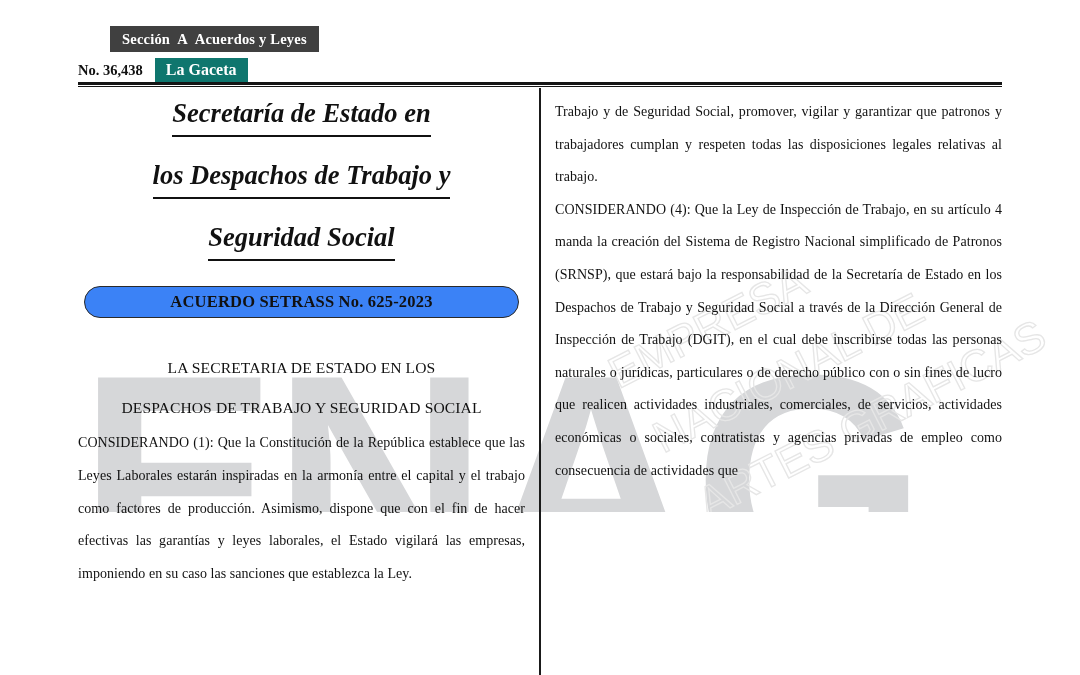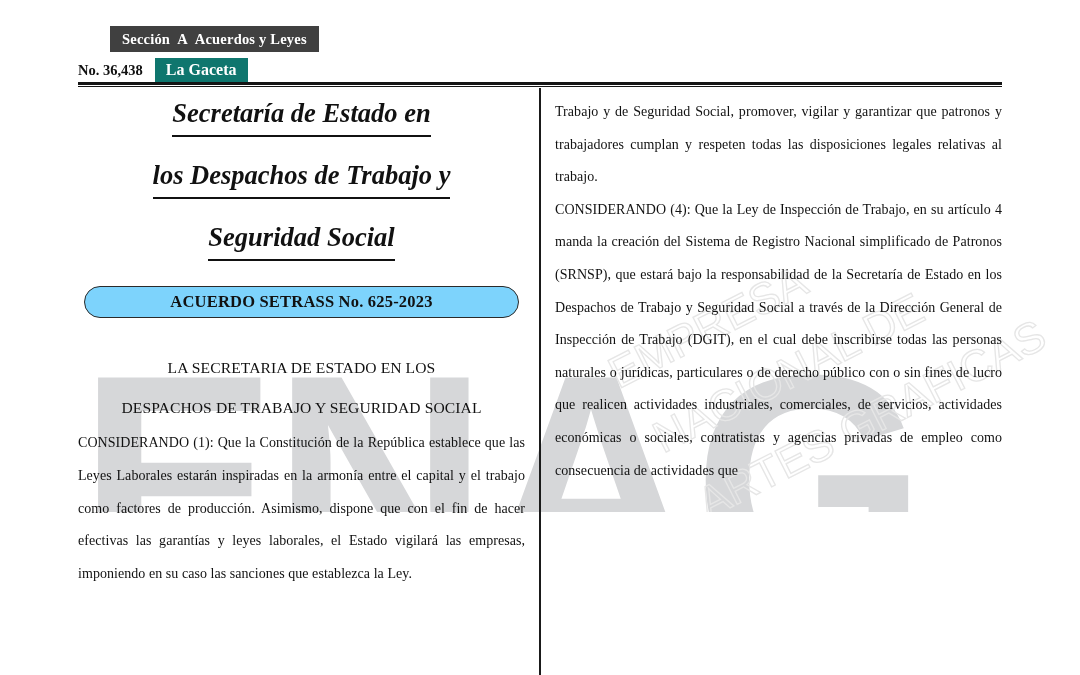--- a/index.html
+++ b/index.html
@@ -178,21 +178,21 @@
     padding-bottom: 4px;
     width: fit-content;
     margin: 0 auto 21px auto;
   }
 
   .acuerdo-pill {
     margin: 25px 6px 0 6px;
     height: 30px;
     border: 1.6px solid #2a2a2a;
     border-radius: 16px;
-    background: #7dd3fc;
+    background: #3b82f6;
     display: flex;
     align-items: center;
     justify-content: center;
     font-weight: 700;
     font-size: 16.5px;
     letter-spacing: 0.2px;
   }
 
   .sec-heading {
     margin-top: 30px;

